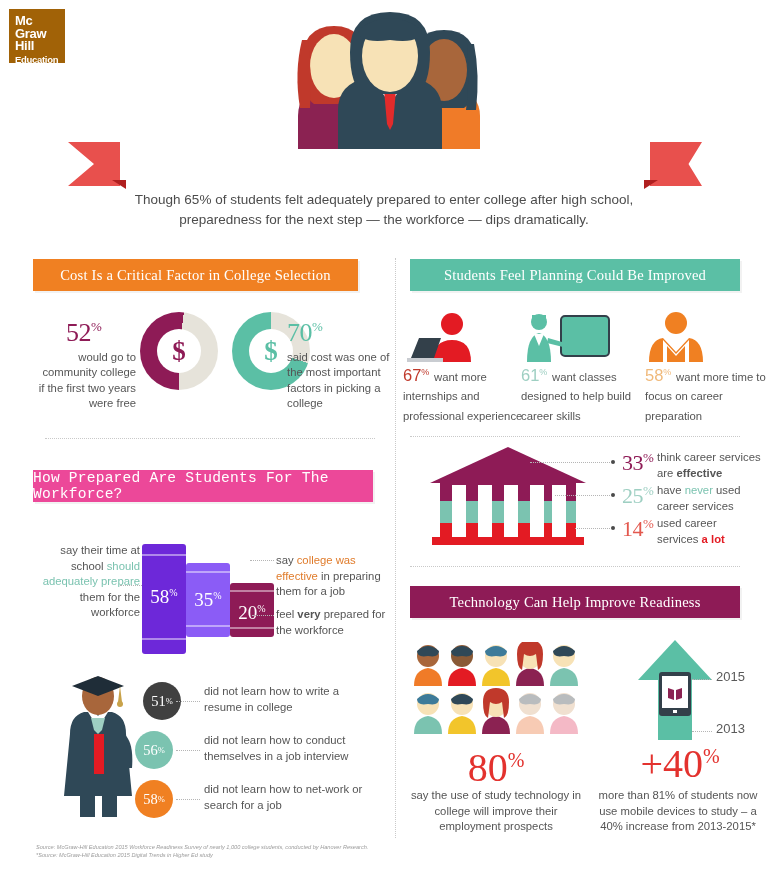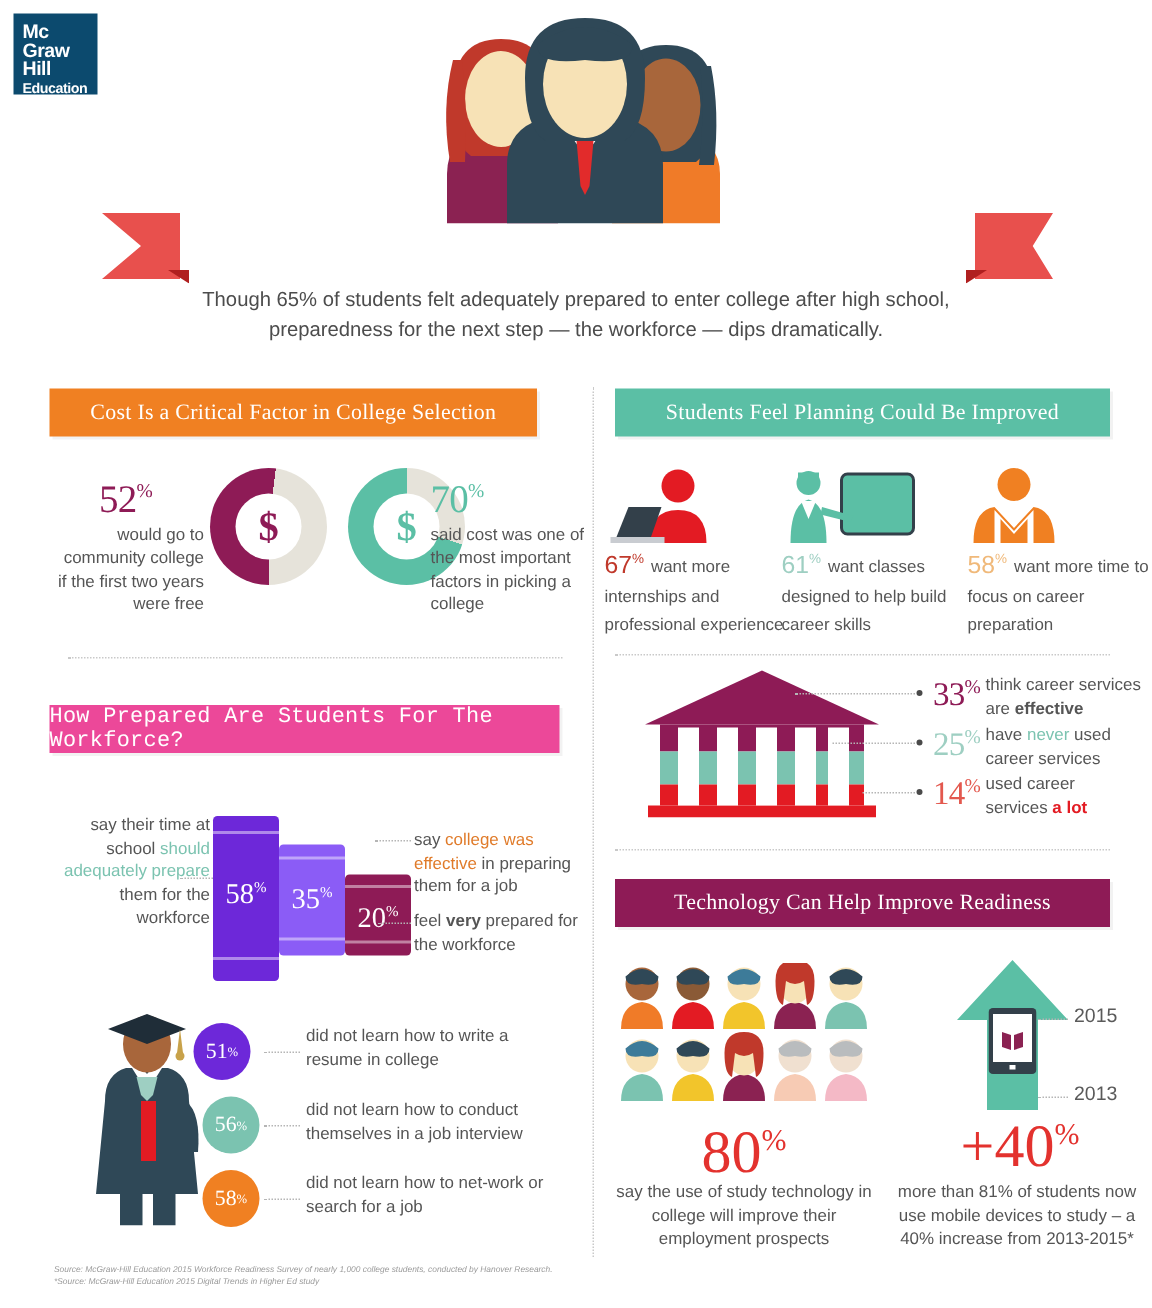--- a/index.html
+++ b/index.html
@@ -10,21 +10,21 @@
     position: relative;
     overflow: hidden;
     color: #595959;
   }
   .page { position: relative; width: 768px; height: 872px; }
 
   
   .logo {
     position: absolute; left: 9px; top: 9px;
     width: 56px; height: 54px;
-    background: #0c4a6e;
+    background: #a16207;
     color: #fff;
     font-weight: bold;
     font-size: 13px;
     line-height: 12.6px;
     padding: 6px 0 0 6px;
     letter-spacing: -0.3px;
   }
   .logo .edu { font-size: 9.5px; line-height: 11px; display:block; margin-top:1px;}
 
   
@@ -349,21 +349,21 @@
       <rect x="42" y="62" width="10" height="40" fill="#e31b23"></rect>
       <ellipse cx="46" cy="24" rx="16" ry="19" fill="#a8663b"></ellipse>
       <path d="M20 14 L46 4 L72 14 L46 24 Z" fill="#1f2d38"></path>
       <rect x="38" y="12" width="16" height="6" fill="#1f2d38"></rect>
       <path d="M68 14 L70 30 L66 30 Z" fill="#c8a24a"></path>
       <circle cx="68" cy="32" r="3" fill="#c8a24a"></circle>
       <path d="M72 62 Q82 70 80 96 L72 96 Z" fill="#2f4857"></path>
     </svg>
   </div>
 
-  <div class="badge" style="left:129px; top:682px; background:#6d28d9;">
+  <div class="badge" style="left:143px; top:682px; background:#404040;">
     <span>51</span>
       <sup>%</sup>
   </div>
   <div class="leader" style="left:176px; top:701px; width:24px;"></div>
   <div class="note" style="left:204px; top:684px; width:160px;">did not learn how to write a resume in college</div>
 
   <div class="badge" style="left:135px; top:731px; background:#7bc3b0;">
     <span>56</span>
       <sup>%</sup>
   </div>

